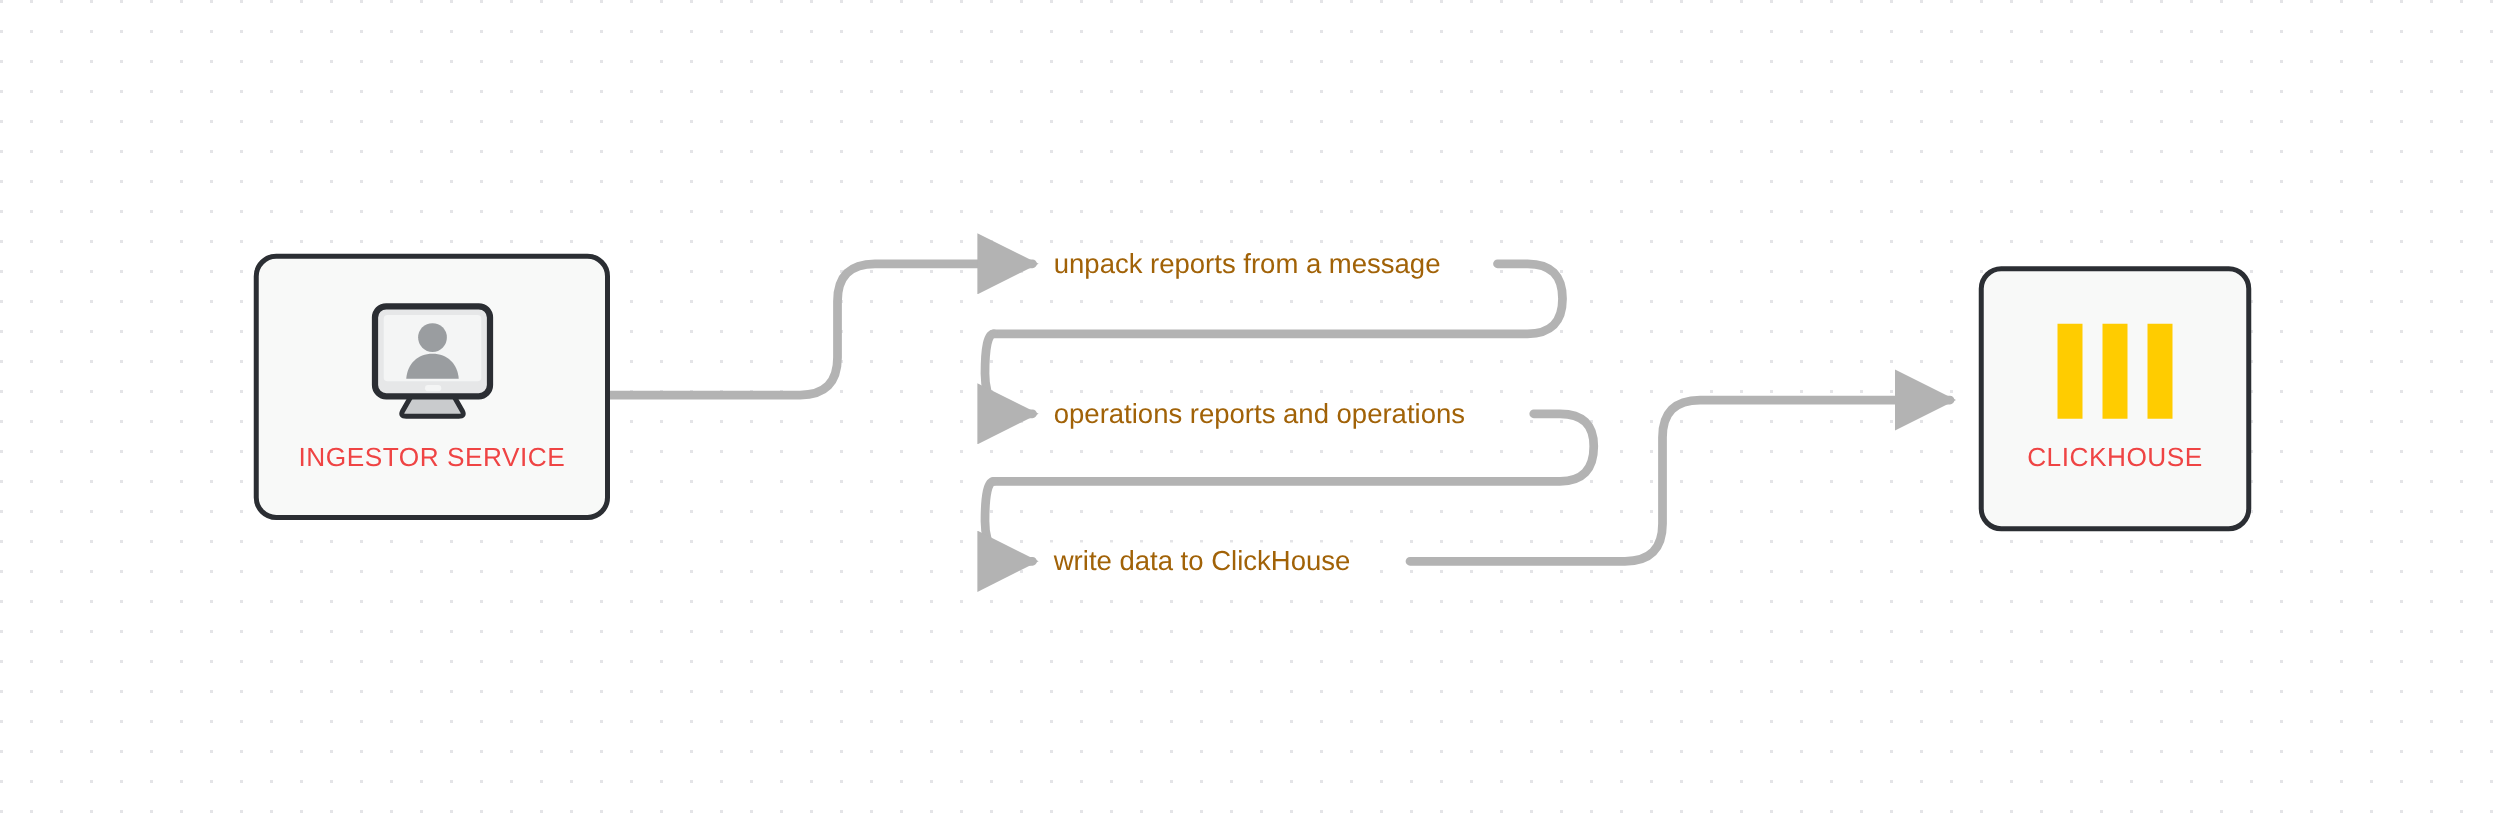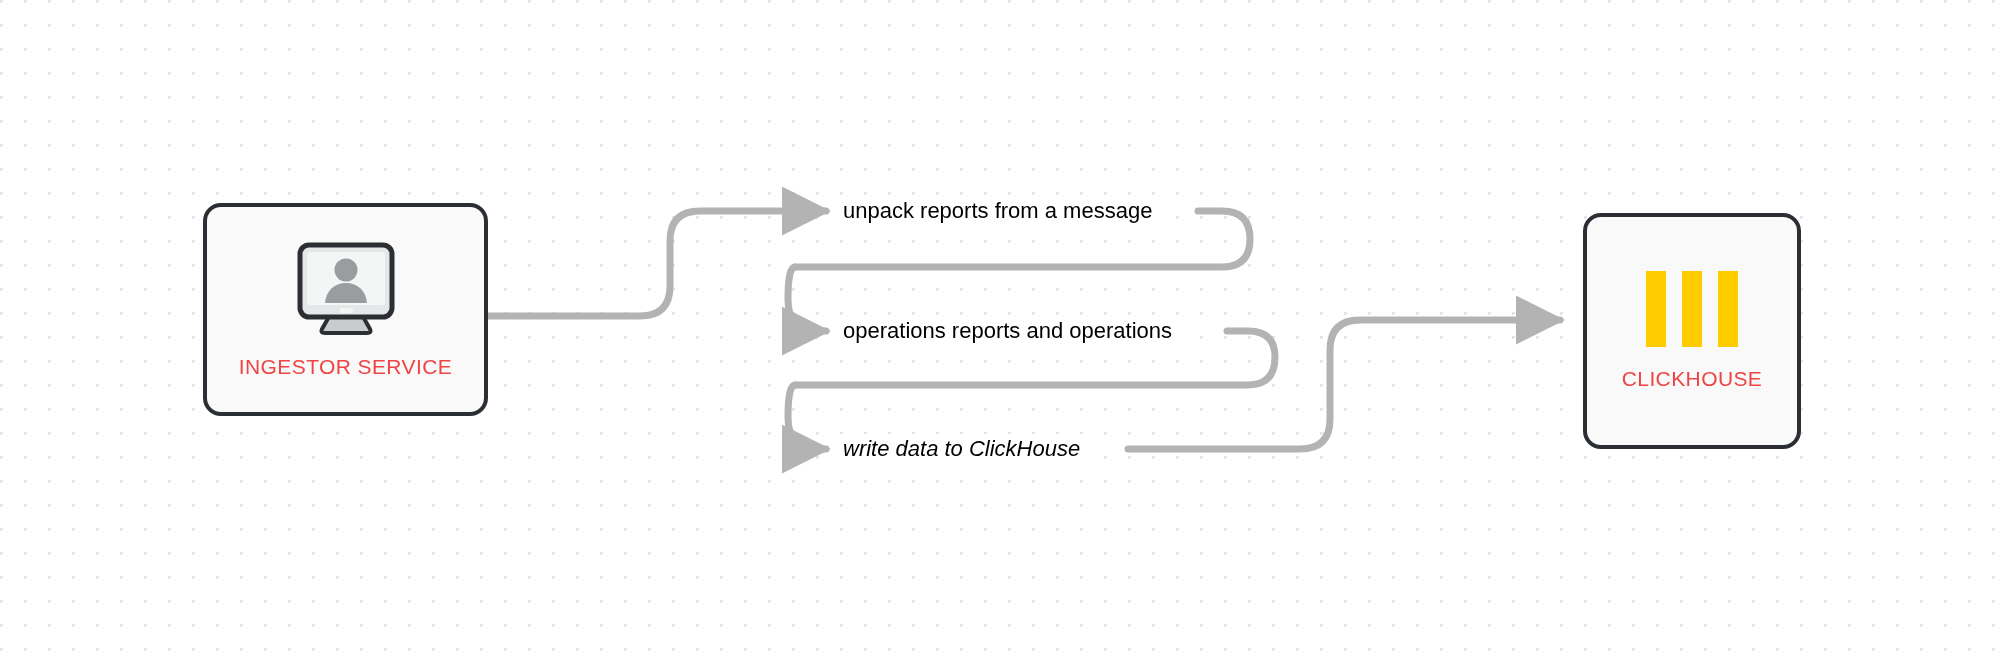--- a/index.html
+++ b/index.html
@@ -44,21 +44,21 @@
   #node-ingestor {
     left: 203px;
     top: 203px;
     width: 285px;
     height: 213px;
   }
   #node-clickhouse {
     left: 1583px;
     top: 213px;
     width: 218px;
-    height: 236px;
+    height: 212px;
   }
   .node-label {
     font-size: 21px;
     letter-spacing: 0.4px;
     color: #ef4444;
     text-align: center;
     white-space: nowrap;
   }
   #node-ingestor .node-label { margin-top: 18px; }
   #node-clickhouse .node-label { margin-top: 20px; }
@@ -74,30 +74,30 @@
   .ch-bar {
     width: 20px;
     height: 76px;
     background: #ffcc00;
   }
 
   
   .edge-label {
     position: absolute;
     font-size: 22px;
-    color: #000000;
+    color: #a16207;
     white-space: nowrap;
     background: #ffffff;
     padding: 2px 7px;
     transform: translateY(-50%);
     line-height: 26px;
   }
   #label-unpack     { left: 836px; top: 211px; }
   #label-processing { left: 836px; top: 331px; }
-  #label-write      { left: 836px; top: 449px; font-style: italic; }
+  #label-write      { left: 836px; top: 449px; }
 </style>
 </head>
 <body>
 
 <div id="canvas">
 
   <svg id="edge-layer" viewBox="0 0 2000 656" xmlns="http://www.w3.org/2000/svg">
     <defs>
       <marker id="arrow" viewBox="0 0 10 10" refX="9" refY="5" markerWidth="7" markerHeight="7" orient="auto-start-reverse">
         <path d="M 0 0 L 10 5 L 0 10 z" fill="#b3b3b3"></path>

